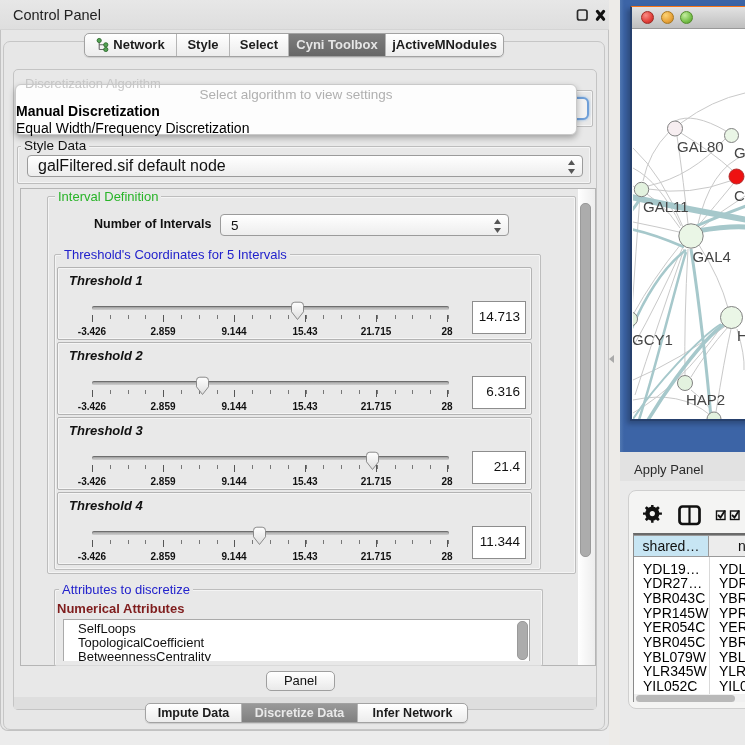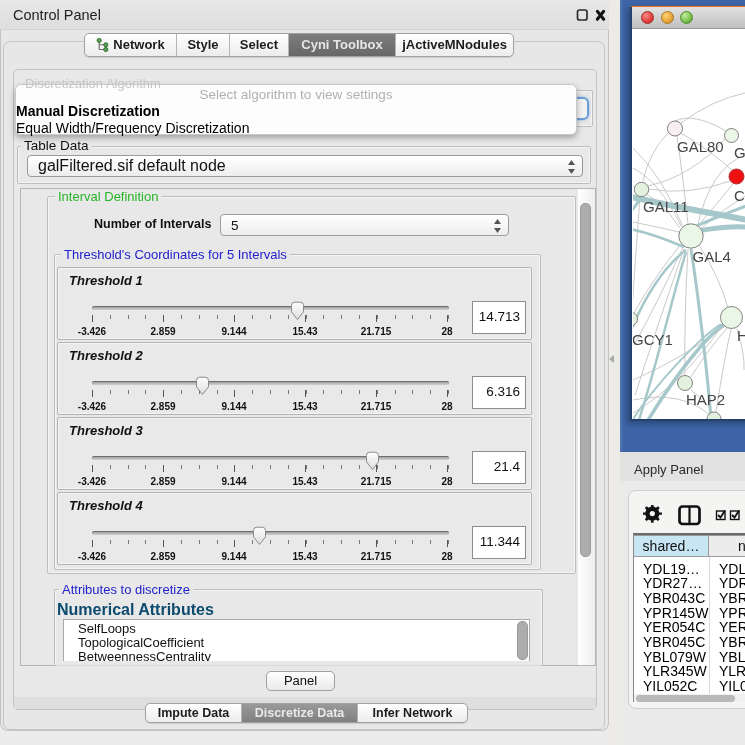--- a/index.html
+++ b/index.html
@@ -102,29 +102,29 @@
 
   <div class="abs seg" style="left:84px;top:32.5px;">
     <div style="width:92px;"><svg width="13" height="15" viewBox="0 0 13 15" style="margin-right:4px;">
       <path d="M3.2 3.5 L3.2 12.5 M3.2 7.8 L9.5 7.8 M3.2 12.5 L9.5 12.5" stroke="#6a6a6a" stroke-width="1.1" fill="none"></path>
       <circle cx="3.2" cy="3.5" r="2.1" fill="#54a354" stroke="#2e6b2e" stroke-width="0.9"></circle>
       <circle cx="9.8" cy="7.8" r="2.1" fill="#54a354" stroke="#2e6b2e" stroke-width="0.9"></circle>
       <circle cx="9.8" cy="12.5" r="2.1" fill="#54a354" stroke="#2e6b2e" stroke-width="0.9"></circle>
     </svg>Network</div>
     <div style="width:53px;">Style</div>
     <div style="width:59px;">Select</div>
-    <div class="sel" style="width:107px;">Cyni Toolbox</div>
+    <div class="sel" style="width:97px;">Cyni Toolbox</div>
     <div style="width:117px;">jActiveMNodules</div>
   </div>
 
   <div class="abs group" style="left:17px;top:90px;width:576px;height:37px;"></div>
   <div class="abs" style="left:566px;top:97px;width:23px;height:23px;background:#f2f2f2;border:2px solid #6f9fd8;border-radius:6px;box-shadow:0 0 3px #86b3e2;"></div>
 
   <div class="abs group" style="left:17px;top:146px;width:574px;height:38px;"></div>
-  <div class="abs gtitle" style="left:21px;top:138px;color:#111;font-size:13.5px;">Table Data</div>
+  <div class="abs gtitle" style="left:21px;top:138px;color:#111;font-size:13.5px;">Style Data</div>
   <div class="abs combo" style="left:27px;top:155px;width:556px;height:22px;">
     <span class="ctext">galFiltered.sif default node</span>
     <svg style="position:absolute;right:6px;top:3px;" width="9" height="16" viewBox="0 0 9 16">
       <path d="M4.5 1 L8 6 L1 6 Z" fill="#555"></path>
         <path d="M4.5 15 L8 10 L1 10 Z" fill="#555"></path>
     </svg>
   </div>
 
   <div class="abs" style="left:20px;top:188px;width:576px;height:478px;border:1px solid #b5b5b5;background:#e8e8e8;"></div>
   <div class="abs sbtrack" style="left:578px;top:189px;width:17px;height:476px;"></div>
@@ -229,21 +229,21 @@
             <stop offset="1" stop-color="#dedede"></stop>
           </linearGradient>
         </defs>
         <path d="M1.5 4.5 Q1.5 1.2 4.8 1.2 L10.2 1.2 Q13.5 1.2 13.5 4.5 L13.5 10.8 L7.5 18.5 L1.5 10.8 Z" fill="url(#tg3)" stroke="#8a8a8a" stroke-width="1"></path>
       </svg>
       <div class="vbox">11.344</div>
     </div>
 
   <div class="abs group" style="left:54px;top:589px;width:489px;height:77px;border-bottom:none;"></div>
   <div class="abs gtitle" style="left:59px;top:582px;color:#2222cc;">Attributes to discretize</div>
-  <div class="abs" style="left:57px;top:601px;font-size:16px;font-weight:bold;color:#0c4a6e;">Numerical Attributes</div>
+  <div class="abs" style="left:57px;top:601px;font-size:13px;font-weight:bold;color:#7f1d1d;">Numerical Attributes</div>
   <div class="abs" style="left:63px;top:619px;width:467px;height:42px;background:#fff;border:1px solid #aaa;border-bottom:none;overflow:hidden;">
     <div style="padding-left:14px;font-size:13px;color:#111;line-height:13.8px;padding-top:2px;">
       SelfLoops<br>TopologicalCoefficient<br>BetweennessCentrality
     </div>
   </div>
   <div class="abs sbthumb" style="left:517px;top:621px;width:11px;height:39px;"></div>
 
   <div class="abs" style="left:14px;top:697px;width:582px;height:12px;background:#dedede;"></div>
   <div class="abs" style="left:266px;top:671px;width:69px;height:20px;border:1px solid #9f9f9f;border-radius:5px;background:linear-gradient(#ffffff,#e9e9e9);text-align:center;font-size:13px;line-height:18px;color:#111;">Panel</div>
   <div class="abs seg" style="left:145px;top:703px;height:20px;">

